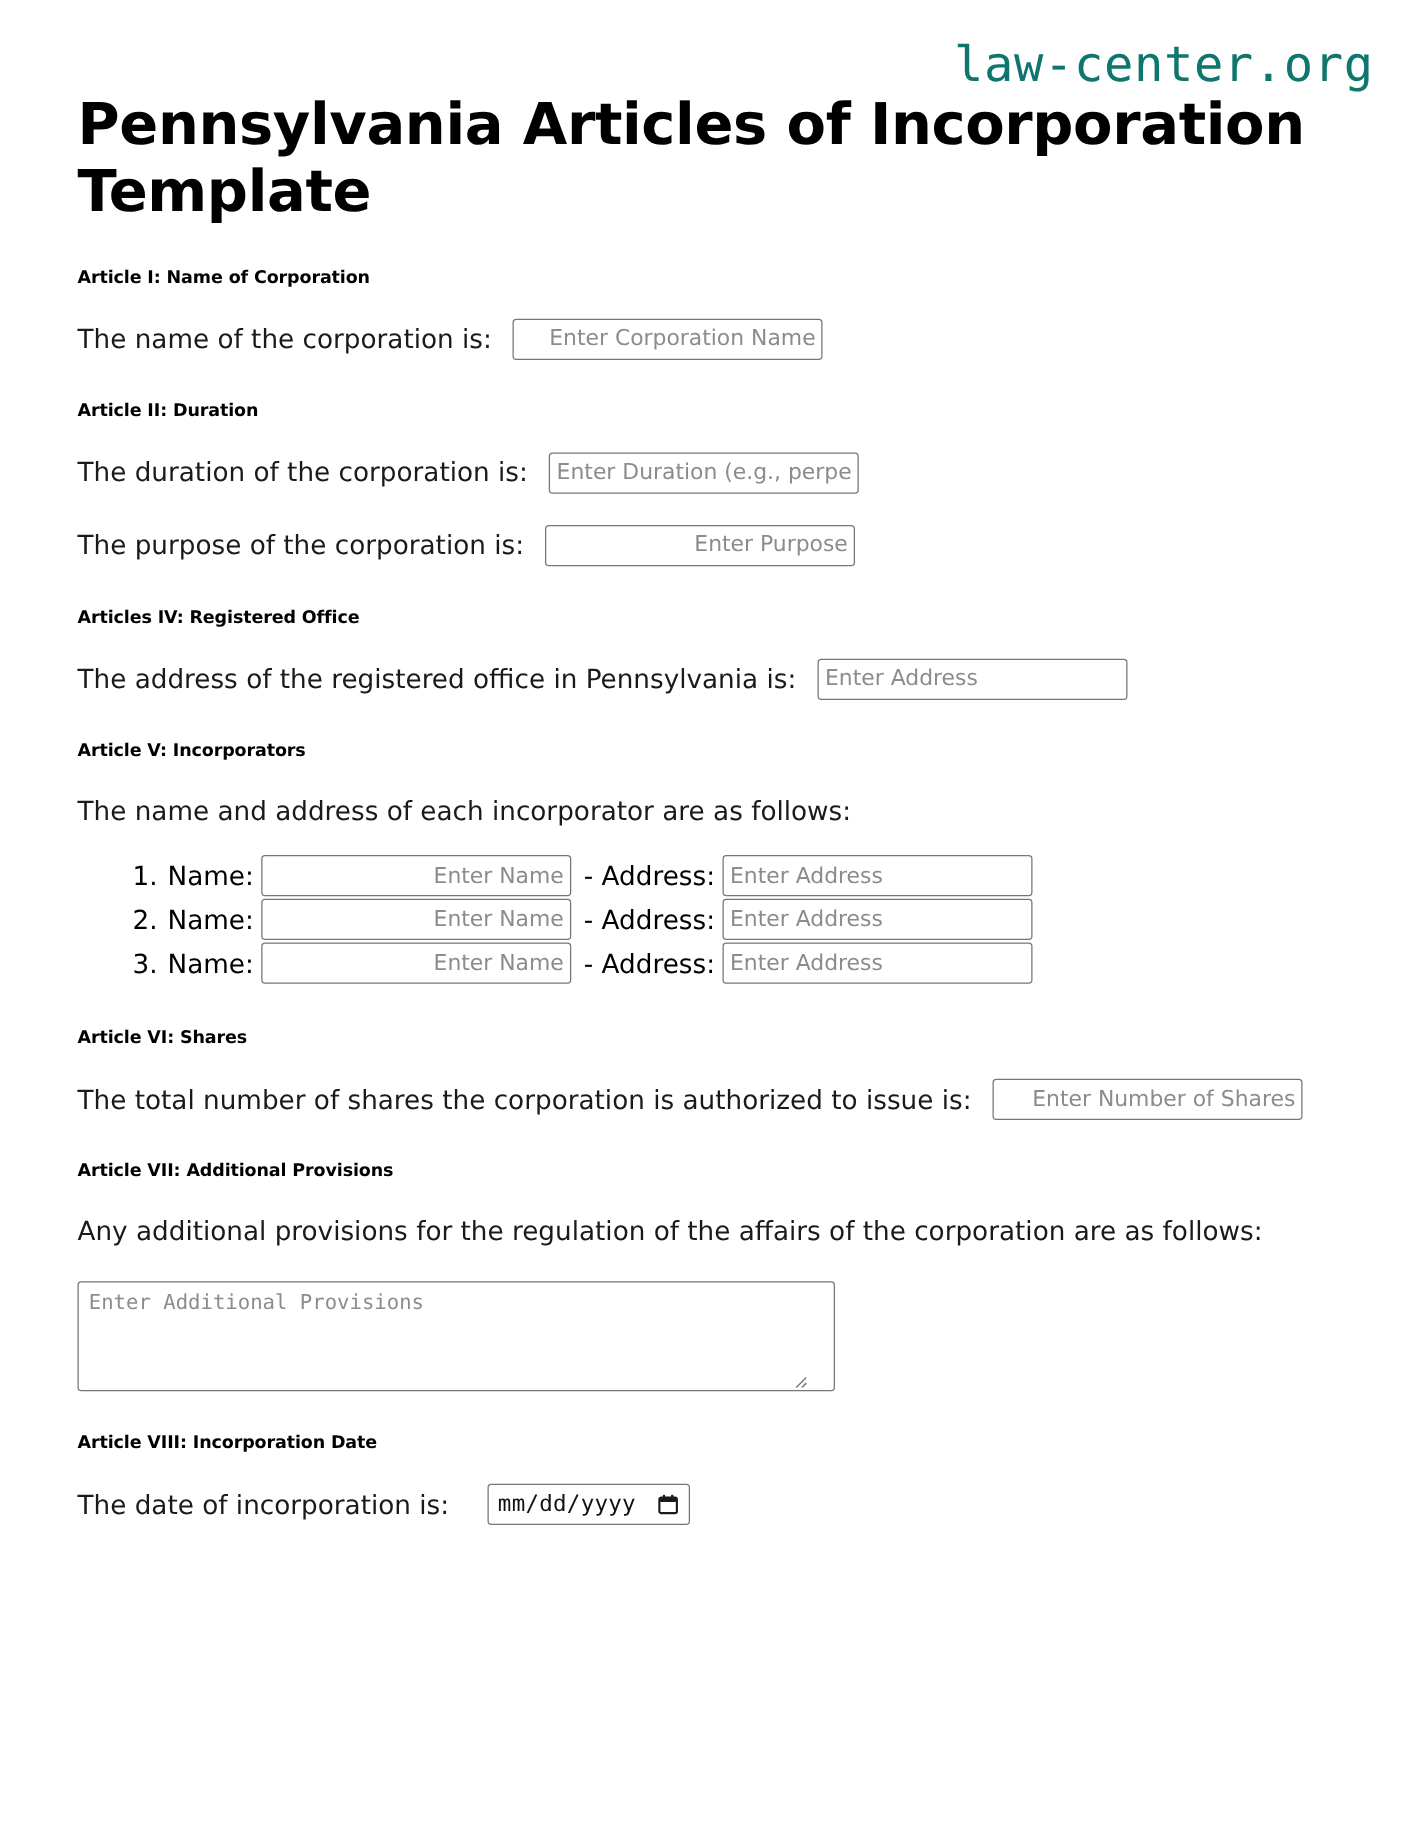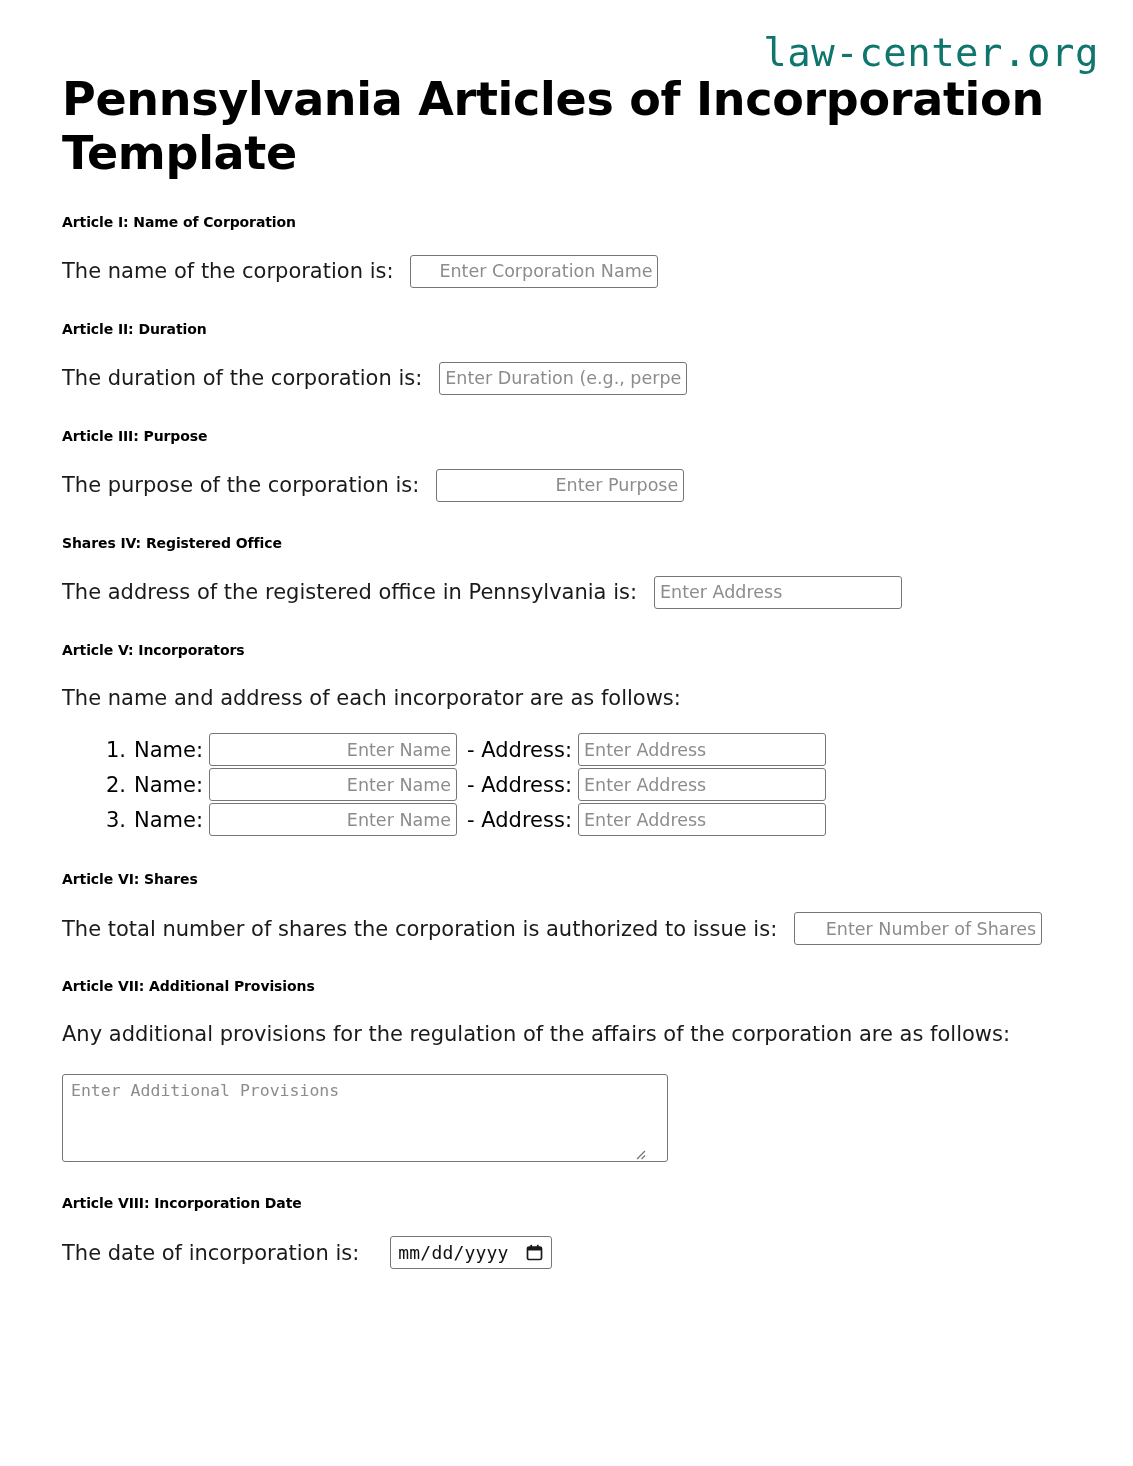--- a/index.html
+++ b/index.html
@@ -205,27 +205,26 @@
     <span class="label-text">The name of the corporation is:</span>
     <input class="text-input w-std" type="text" placeholder="Enter Corporation Name" style="">
   </div>
 
   <h2 class="article-heading">Article II: Duration</h2>
   <div class="field-line">
     <span class="label-text">The duration of the corporation is:</span>
     <input class="text-input w-std" type="text" placeholder="Enter Duration (e.g., perpetual)" style="">
   </div>
 
-  <h2 class="article-heading">Article III: Purpose</h2>
   <div class="field-line">
     <span class="label-text">The purpose of the corporation is:</span>
     <input class="text-input w-std" type="text" placeholder="Enter Purpose" style="">
   </div>
 
-  <h2 class="article-heading">Shares IV: Registered Office</h2>
+  <h2 class="article-heading">Articles IV: Registered Office</h2>
   <div class="field-line">
     <span class="label-text">The address of the registered office in Pennsylvania is:</span>
     <input class="text-input w-addr" type="text" placeholder="Enter Address" style="">
   </div>
 
   <h2 class="article-heading">Article V: Incorporators</h2>
   <p class="lead lead-line">The name and address of each incorporator are as follows:</p>
   <ol class="incorporators">
     <li>
       <span class="num">1.</span>

